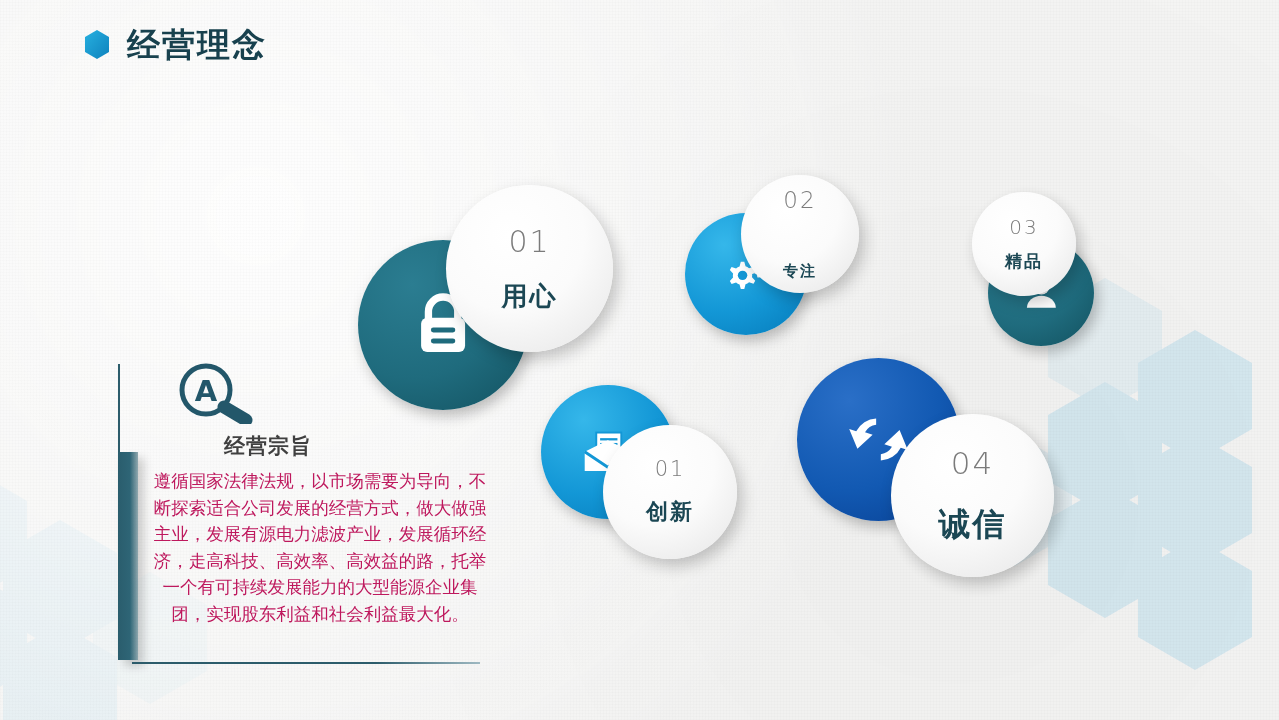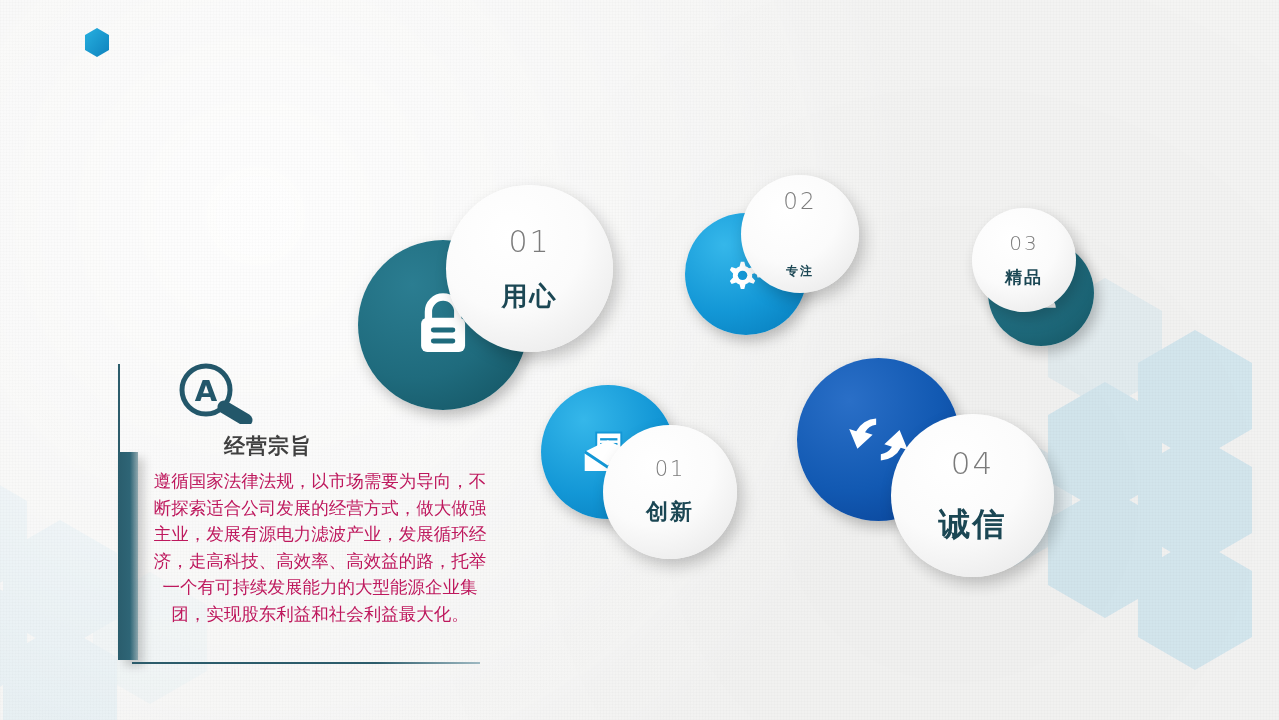--- a/index.html
+++ b/index.html
@@ -105,20 +105,21 @@
 <div id="title-bar">
   <svg id="hex-bullet" viewBox="0 0 26 29">
     <defs>
       <linearGradient id="hexgrad" x1="0" y1="0" x2="1" y2="1">
         <stop offset="0%" stop-color="#27b0e0"></stop>
         <stop offset="100%" stop-color="#0e82bd"></stop>
       </linearGradient>
     </defs>
     <path d="M13 0 L25 7 L25 22 L13 29 L1 22 L1 7 Z" fill="url(#hexgrad)"></path>
   </svg>
+  <div id="title-text">经营理念</div>
 </div>
 
 <div id="info-block">
   <div id="thin-line"></div>
   <div id="thick-bar"></div>
   <div id="bottom-line"></div>
 
   <svg id="magnifier" viewBox="0 0 86 62">
     <g fill="none" stroke="#23576a" stroke-width="5">
       <circle cx="32" cy="28" r="24"></circle>
@@ -150,32 +151,32 @@
   <div class="icon-circle" style="left:0;top:38px;width:122px;height:122px;background:radial-gradient(circle at 32% 26%,#35b7ea,#1397d6 55%,#0579b8 100%);">
     <svg viewBox="0 0 64 64">
       <path d="M26 18 l4 0 l1.4 5.2 a12 12 0 0 1 4 2.3 l5.1 -1.8 l2 3.5 l-3.7 3.9 a12 12 0 0 1 0 4.6 l3.7 3.9 l-2 3.5 l-5.1 -1.8 a12 12 0 0 1 -4 2.3 L30 49 l-4 0 l-1.4 -5.2 a12 12 0 0 1 -4 -2.3 l-5.1 1.8 l-2 -3.5 l3.7 -3.9 a12 12 0 0 1 0 -4.6 l-3.7 -3.9 l2 -3.5 l5.1 1.8 a12 12 0 0 1 4 -2.3 Z" fill="#fff"></path>
       <circle cx="28" cy="33.5" r="5.4" fill="#1397d6"></circle>
       <path d="M45 16 l2.6 0 l.9 3.4 a8 8 0 0 1 2.6 1.5 l3.3 -1.2 l1.3 2.3 l-2.4 2.5 a8 8 0 0 1 0 3 l2.4 2.5 l-1.3 2.3 l-3.3 -1.2 a8 8 0 0 1 -2.6 1.5 l-.9 3.4 l-2.6 0 l-.9 -3.4 a8 8 0 0 1 -2.6 -1.5 l-3.3 1.2 l-1.3 -2.3 l2.4 -2.5 a8 8 0 0 1 0 -3 l-2.4 -2.5 l1.3 -2.3 l3.3 1.2 a8 8 0 0 1 2.6 -1.5 Z" fill="#fff"></path>
       <circle cx="46.3" cy="26" r="3.4" fill="#1397d6"></circle>
     </svg>
   </div>
   <div class="label-circle" style="left:56px;top:0;width:118px;height:118px;align-items:center;">
     <span class="num" style="font-size:23px;margin-bottom:13px;">02</span>
-    <span class="word" style="font-size:12px;margin-top:36px;">专注</span>
+    <span class="word" style="font-size:15px;margin-top:36px;">专注</span>
   </div>
 </div>
 
 <div class="node" style="left:972px;top:192px;">
   <div class="icon-circle" style="left:16px;top:48px;width:106px;height:106px;background:radial-gradient(circle at 32% 26%,#2b7d91,#1f6b7d 55%,#12515f 100%);">
     <svg viewBox="0 0 64 64">
       <circle cx="32" cy="23" r="10.5" fill="#fff"></circle>
       <path d="M13 51 a19 16 0 0 1 38 0 Z" fill="#fff"></path>
     </svg>
   </div>
-  <div class="label-circle" style="left:0;top:16px;width:104px;height:104px;">
+  <div class="label-circle" style="left:0;top:0;width:104px;height:104px;">
     <span class="num" style="font-size:20px;margin-bottom:11px;">03</span>
     <span class="word" style="font-size:17px;">精品</span>
   </div>
 </div>
 
 <div class="node" style="left:797px;top:358px;">
   <div class="icon-circle" style="left:0;top:0;width:163px;height:163px;background:radial-gradient(circle at 32% 26%,#2a6fc7,#1259b2 55%,#073e91 100%);">
     <svg viewBox="0 0 64 64">
       <path d="M30 14 a20 20 0 0 0 -17 11 l-6 -2 l7 17 l13 -12 l-6.5 -2.2 a13 13 0 0 1 9.5 -6.3 Z" fill="#fff"></path>
       <path d="M34 50 a20 20 0 0 0 17 -11 l6 2 l-7 -17 l-13 12 l6.5 2.2 a13 13 0 0 1 -9.5 6.3 Z" fill="#fff"></path>

